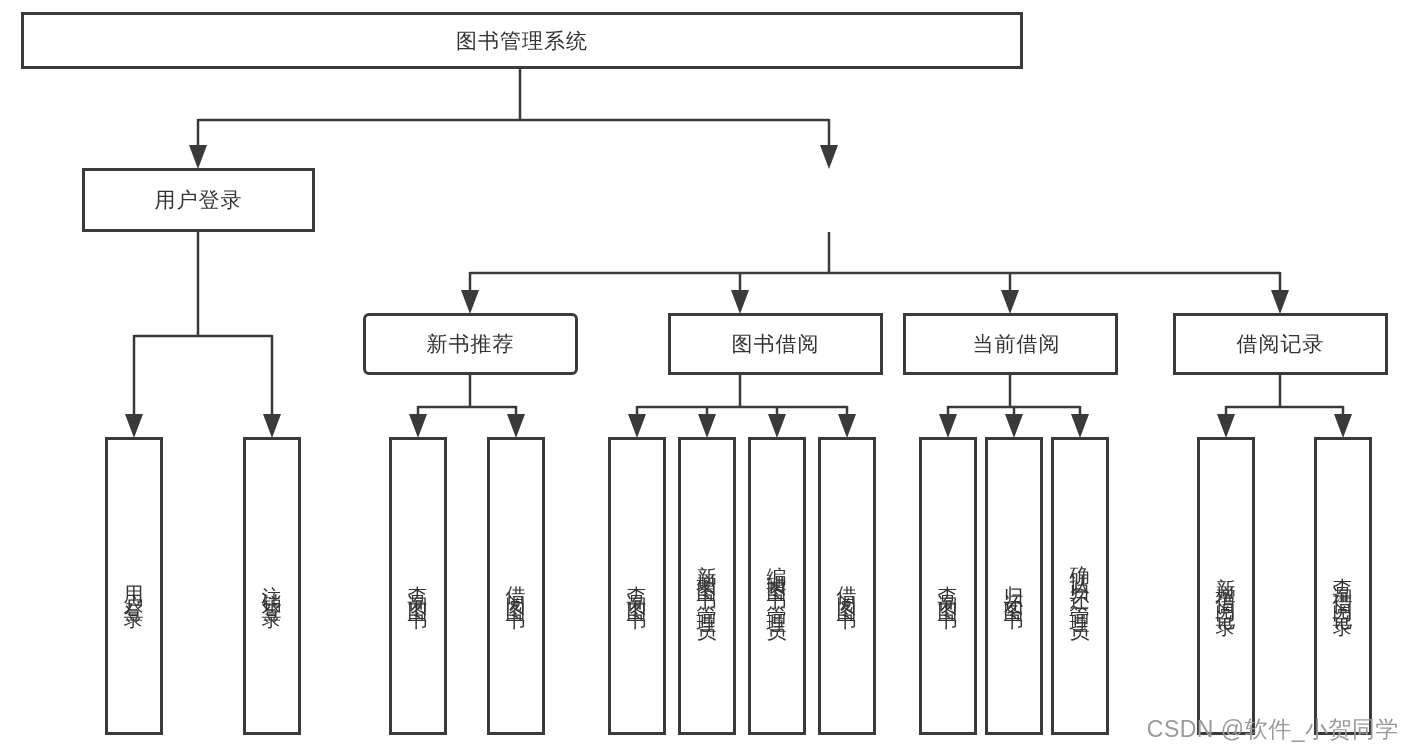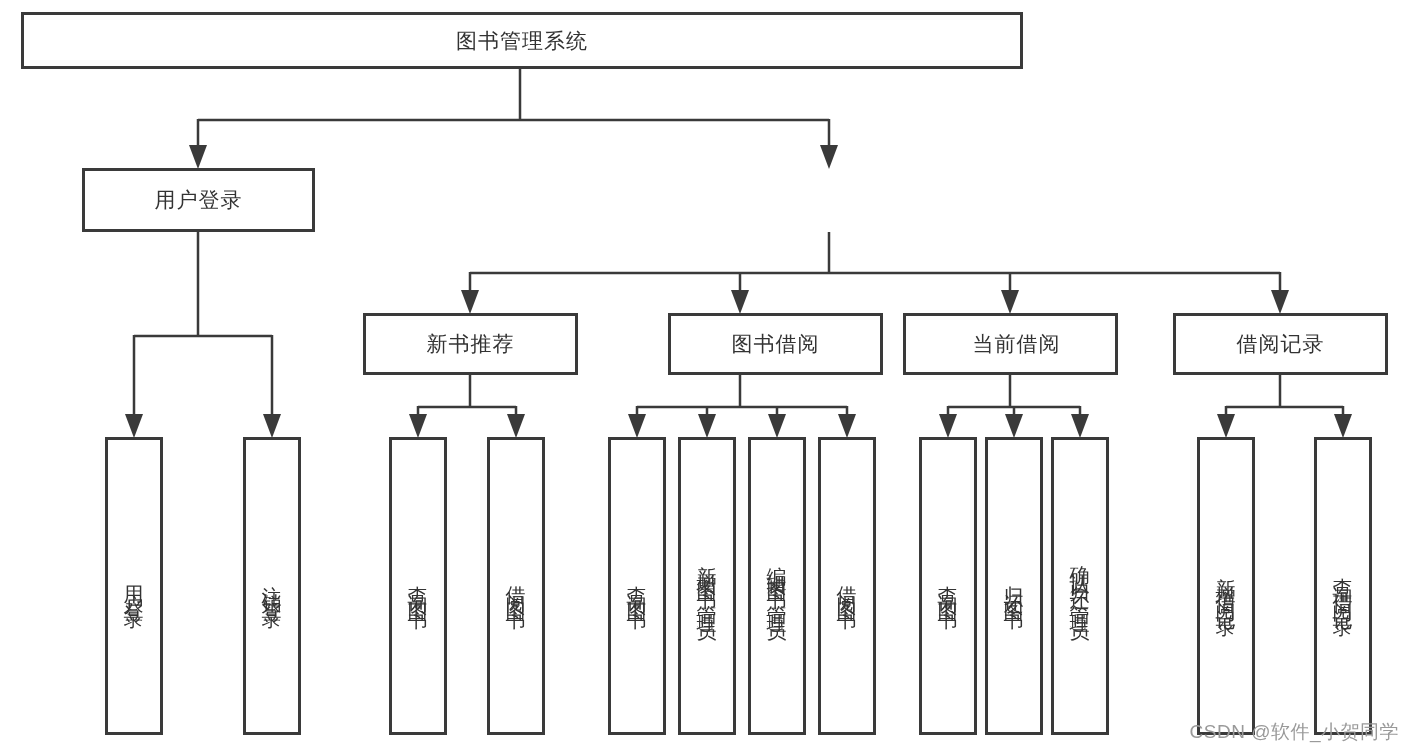--- a/index.html
+++ b/index.html
@@ -14,21 +14,21 @@
     display:flex;align-items:center;justify-content:center;
     color:#333333;
   }
   .box-h{font-size:21px;letter-spacing:1px;white-space:nowrap;}
   .box-v .vtext{
     writing-mode:vertical-rl;text-orientation:mixed;
     font-size:20px;letter-spacing:8px;line-height:1.1;flex:none;
   }
   .watermark{
     position:absolute;z-index:3;right:6px;bottom:2px;
-    font-size:19px;color:#9a9a9a;letter-spacing:0.5px;white-space:nowrap;
+    font-size:23px;color:#9a9a9a;letter-spacing:0.5px;white-space:nowrap;
   }
 </style>
 </head>
 <body>
 
 <div class="stage">
 
   <svg class="connectors" width="1405" height="747" viewBox="0 0 1405 747">
     <g stroke="#3a3a3a" stroke-width="2.5" fill="none">
       <path d="M520,69 V121
@@ -89,21 +89,21 @@
   </svg>
 
   <div class="box box-h" style="left:21px;top:12px;width:1002px;height:57px;">
     <span>图书管理系统</span>
   </div>
 
   <div class="box box-h" style="left:82px;top:168px;width:233px;height:64px;">
     <span>用户登录</span>
   </div>
 
-  <div class="box box-h" style="left:363px;top:313px;width:215px;height:62px;">
+  <div class="box box-h" style="left:363px;top:313px;width:215px;height:62px;border-radius:6px;">
     <span>新书推荐</span>
   </div>
   <div class="box box-h" style="left:668px;top:313px;width:215px;height:62px;">
     <span>图书借阅</span>
   </div>
   <div class="box box-h" style="left:903px;top:313px;width:215px;height:62px;padding-left:12px;">
     <span>当前借阅</span>
   </div>
   <div class="box box-h" style="left:1173px;top:313px;width:215px;height:62px;">
     <span>借阅记录</span>

